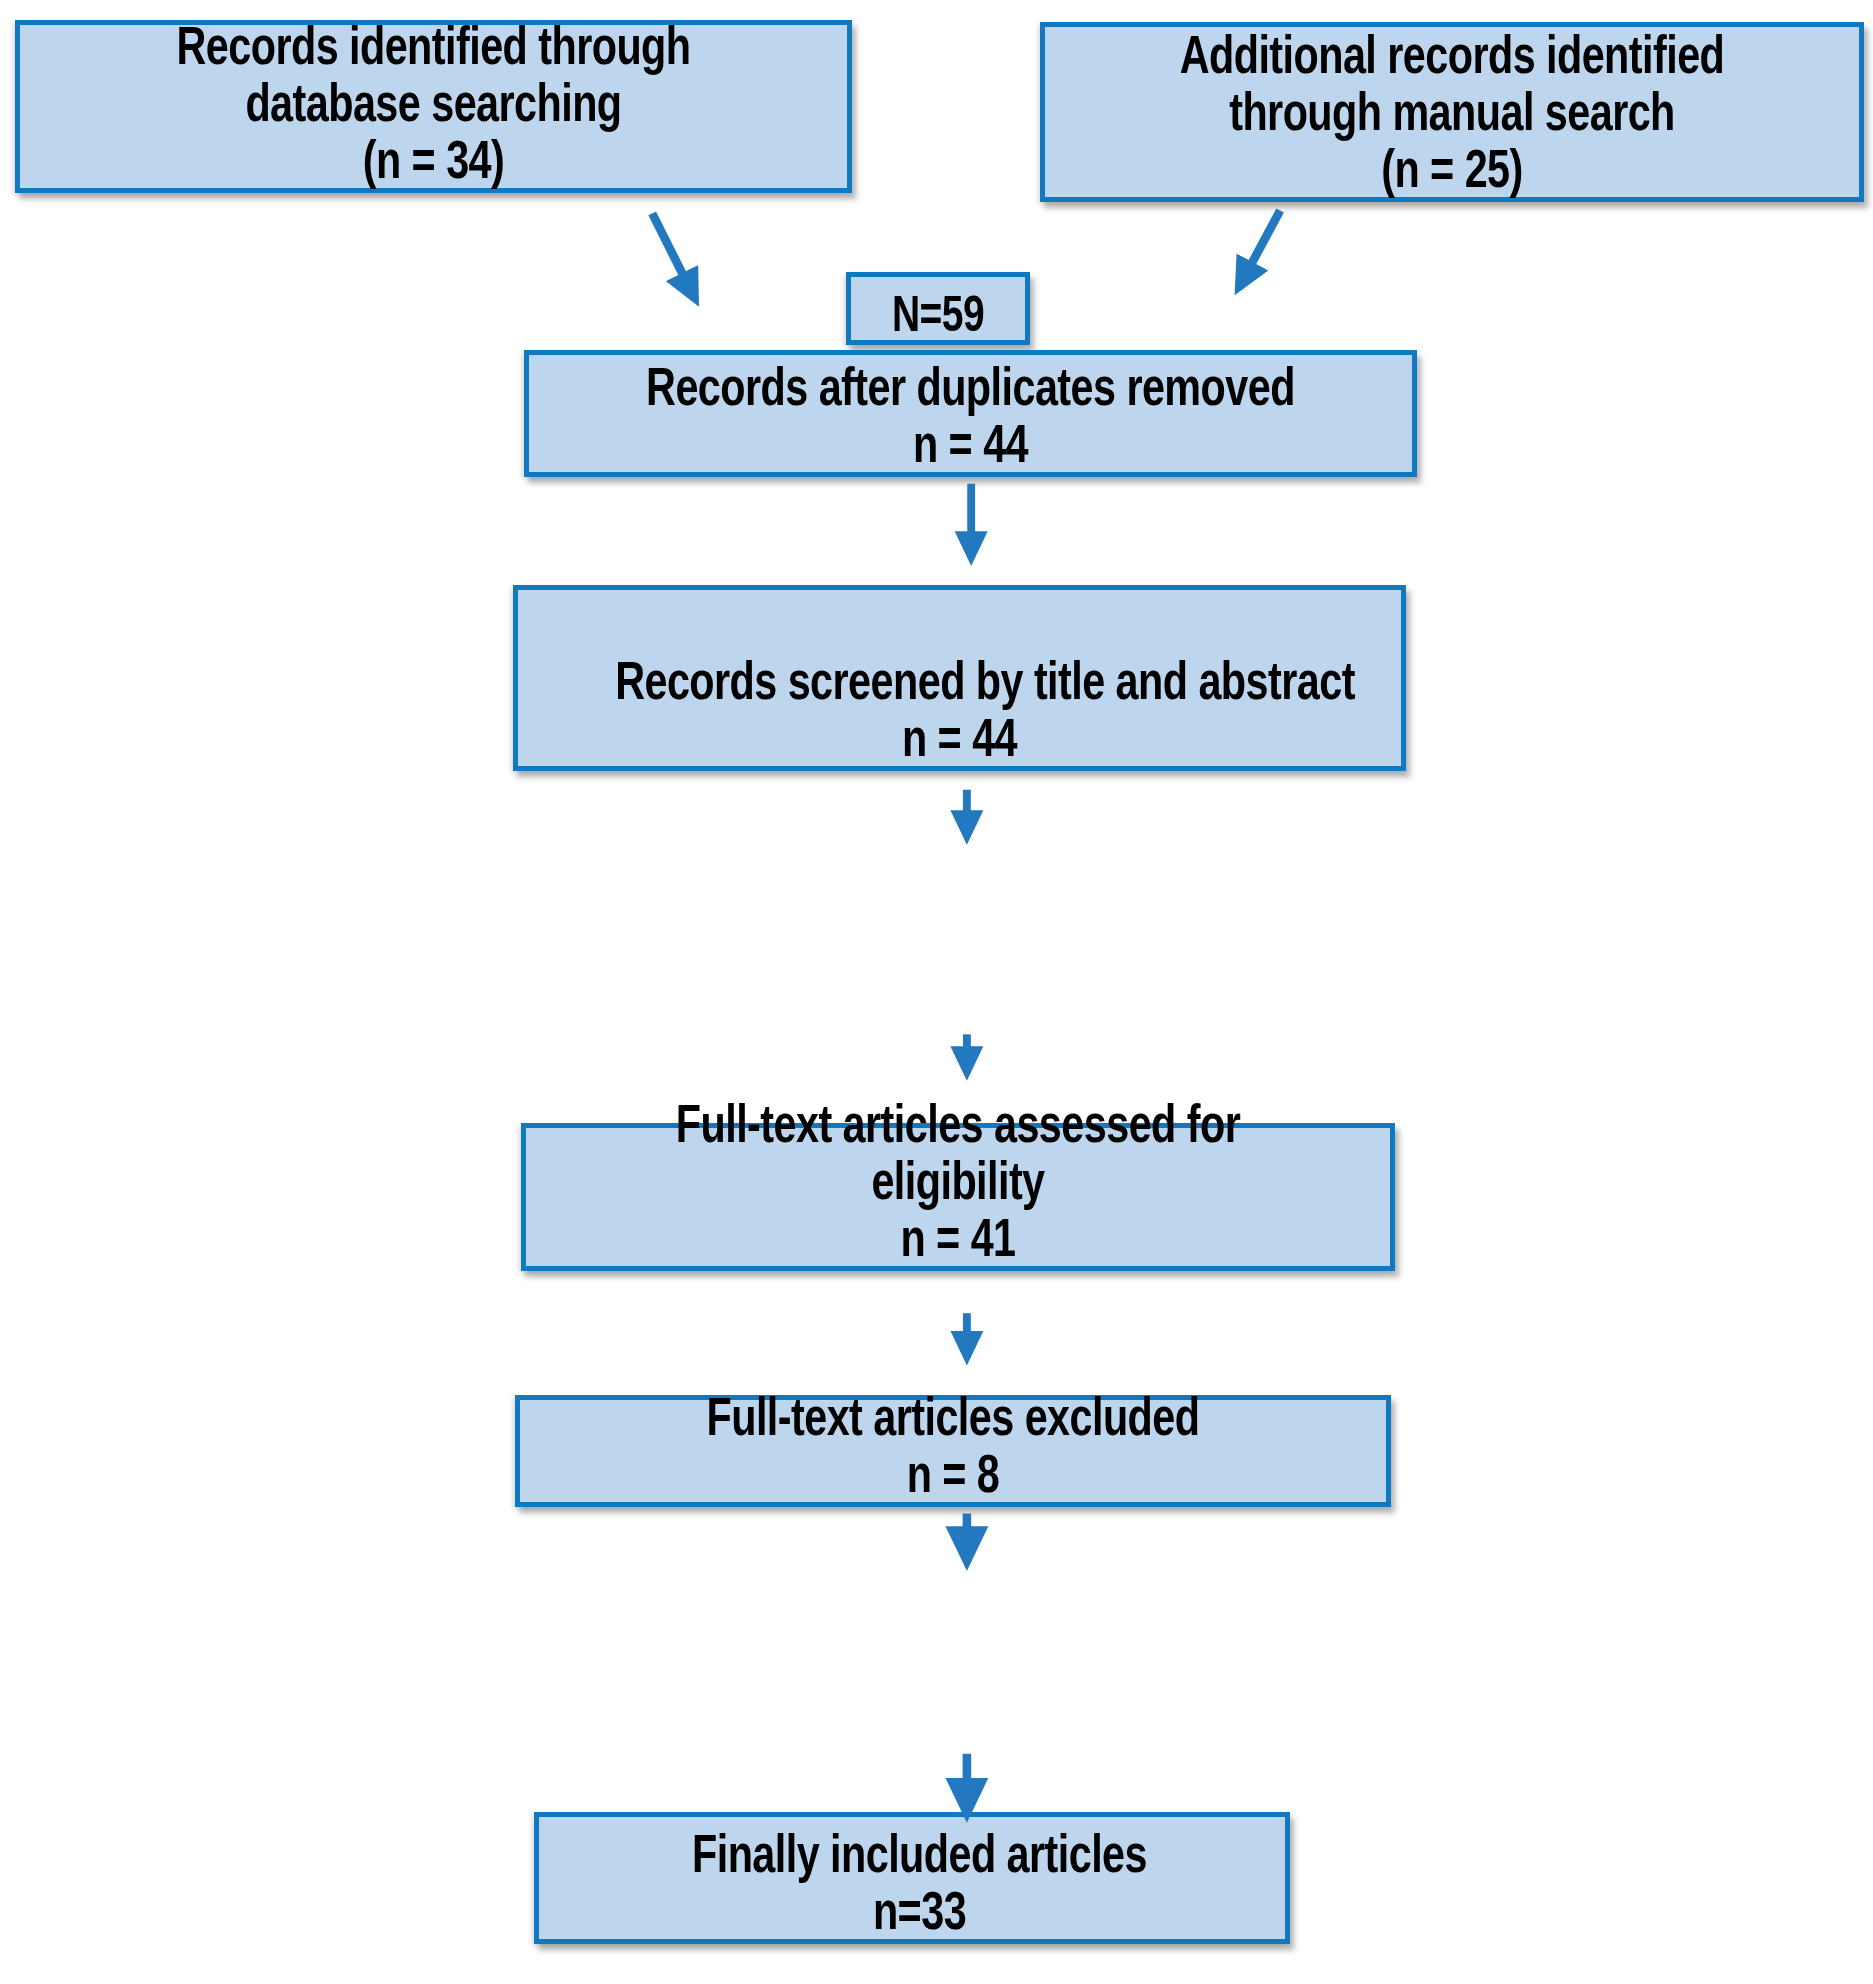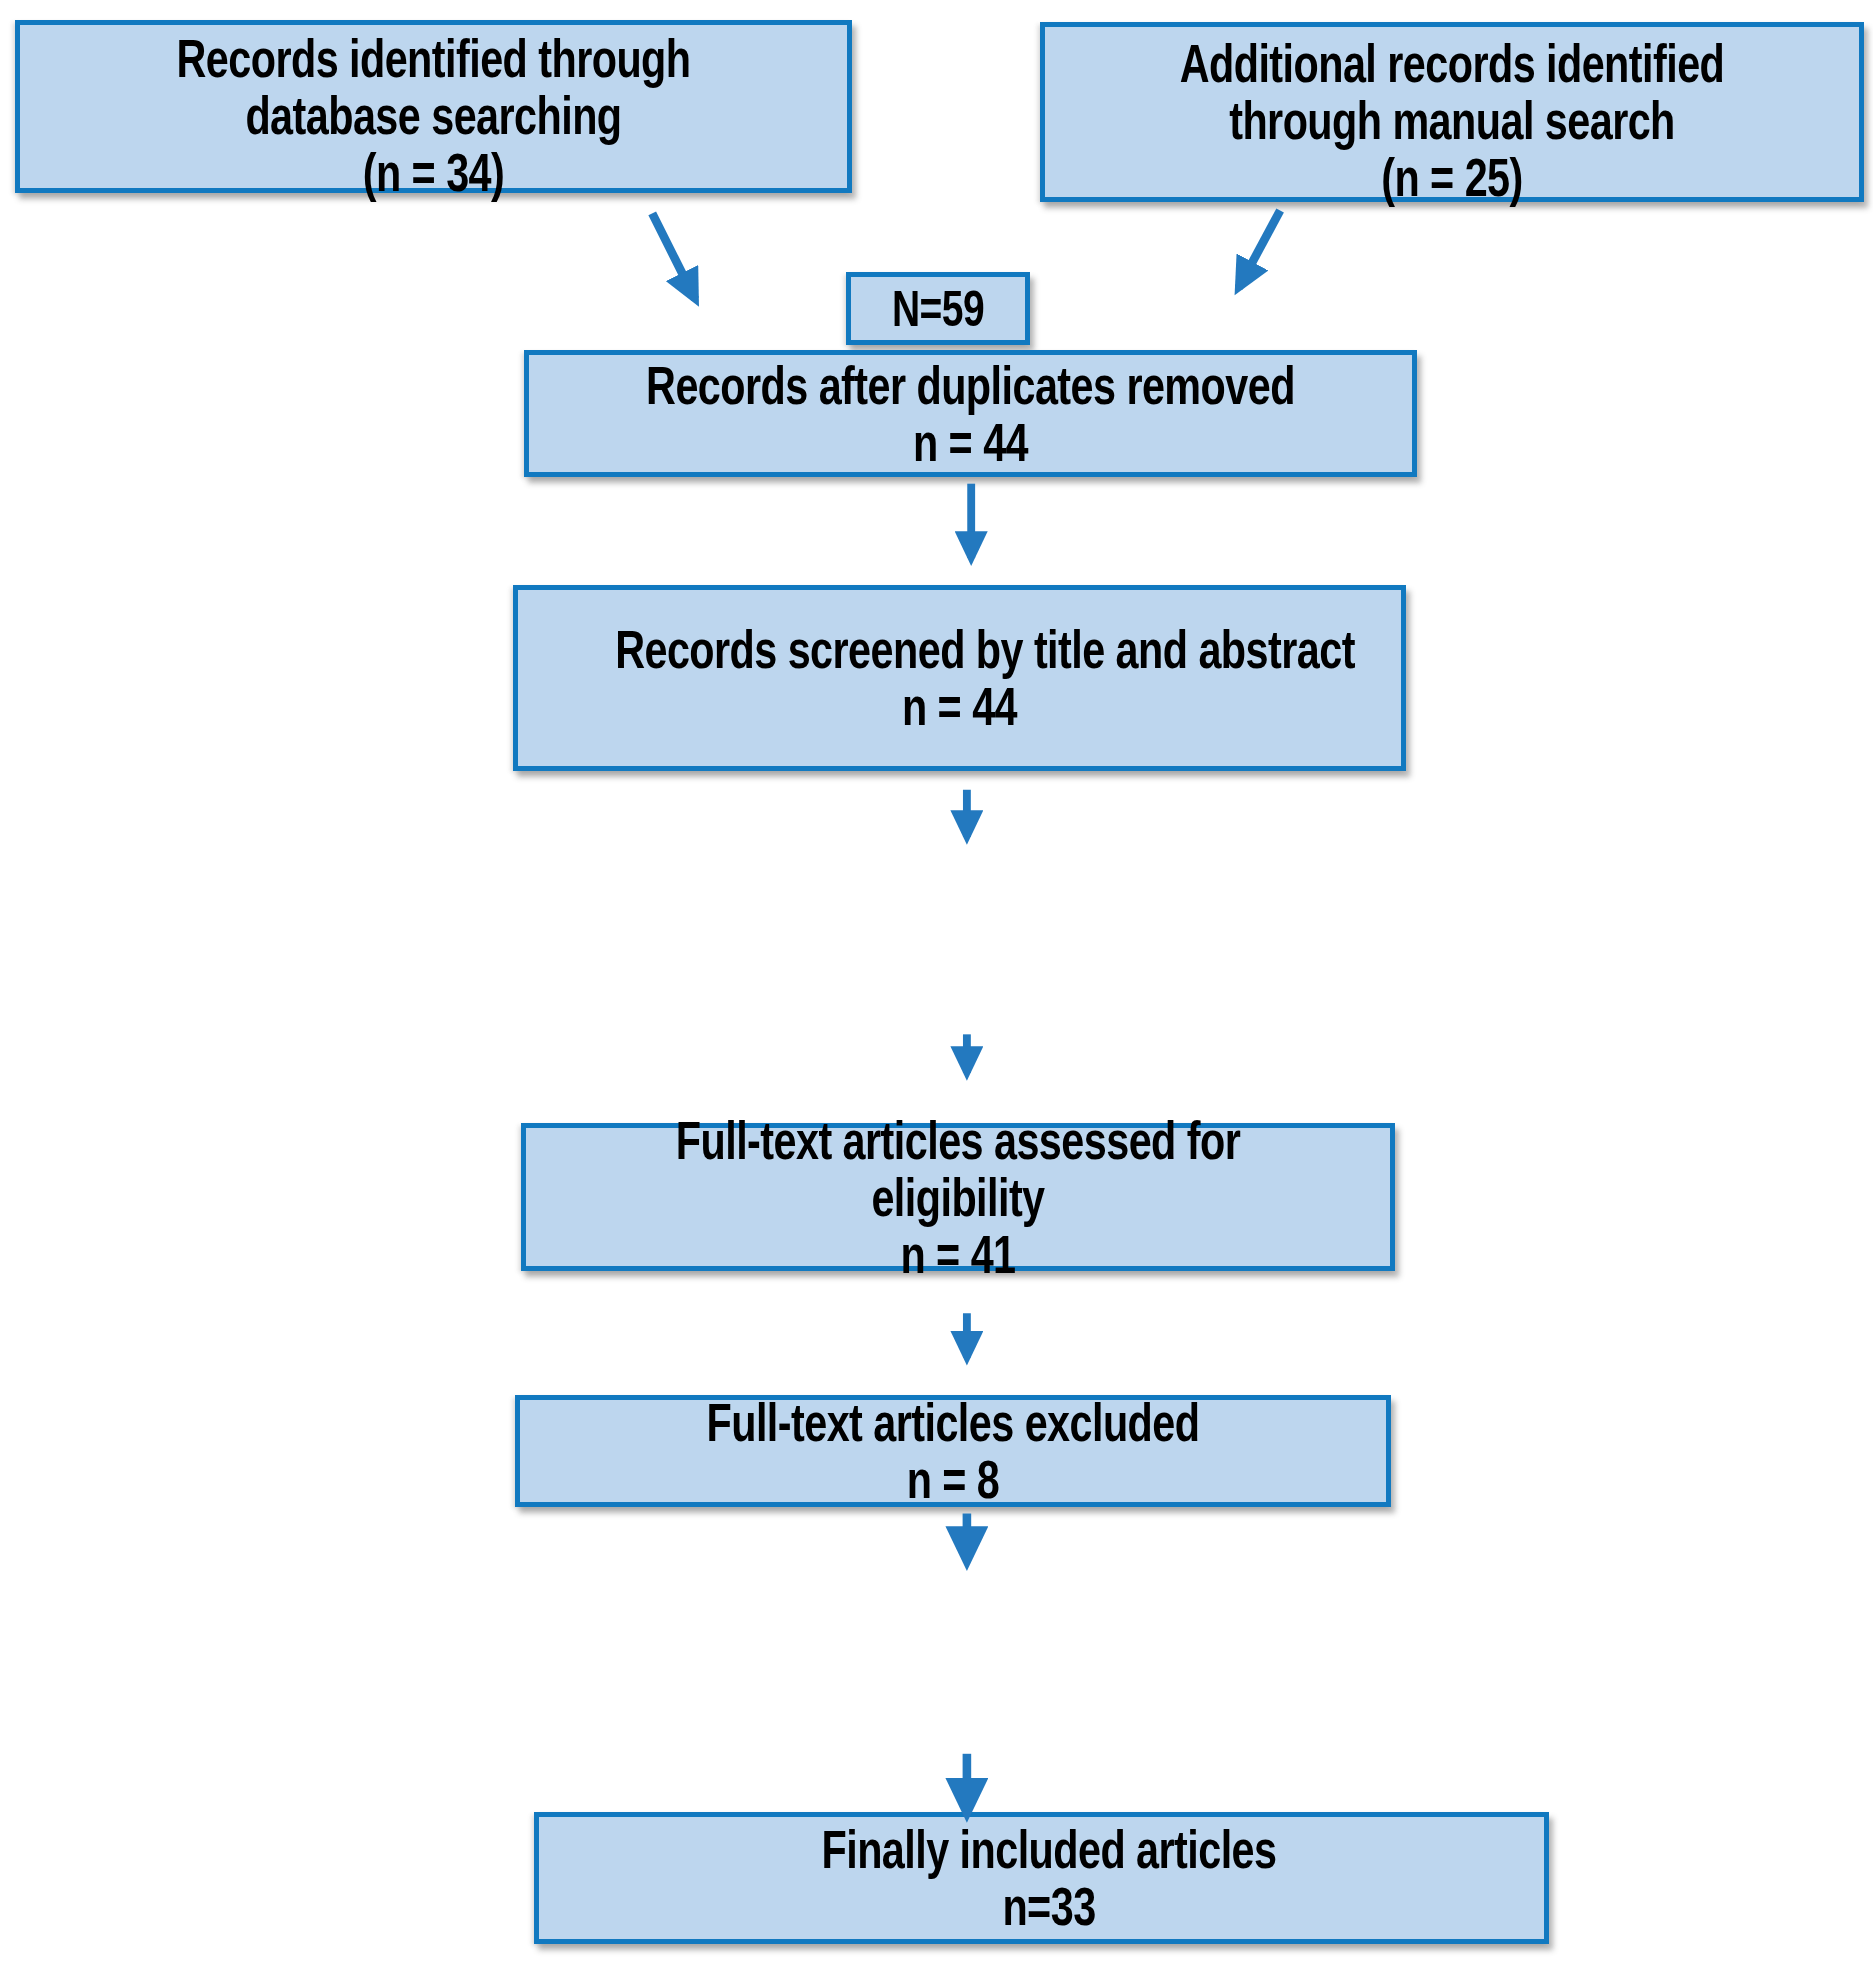--- a/index.html
+++ b/index.html
@@ -10,21 +10,21 @@
     background:#ffffff;
     font-family:"Liberation Sans", sans-serif;
     overflow:hidden;
   }
   .box{
     position:absolute;
     background:#BDD6EE;
     border:5.7px solid #1179C0;
     box-sizing:border-box;
     display:flex;
-    align-items:center;
+    align-items:flex-end;
     justify-content:center;
     box-shadow:3.6px 5.7px 5.7px rgba(90,90,90,0.45), -2.9px 2.1px 4.3px rgba(90,90,90,0.18);
   }
   .text{
     width:100%;
     text-align:center;
     font-weight:700;
     color:#000000;
     font-size:53px;
     line-height:57px;
@@ -44,21 +44,21 @@
   .b-db      {left:15px;   top:20px;   width:837px; height:173px;}
   .b-manual  {left:1040px; top:21.5px;   width:824px; height:180px;}
   .b-total   {left:846px; top:272px;  width:184px;  height:73px; border-width:5px;}
   .b-total .text{font-size:50px; line-height:52px;}
   .b-dedupe  {left:524px;  top:350px;  width:893px; height:127px;}
   .b-screen  {left:513px;  top:585px;  width:893px; height:186px;}
   .b-excl    {left:511px;  top:882px; width:894px; height:125px;}
   .b-assess  {left:521px;  top:1123px; width:874px; height:148px;}
   .b-ftexcl  {left:515px;  top:1395px; width:876px; height:112px;}
   .b-studies {left:538px;  top:1608px; width:864px; height:134px;}
-  .b-final   {left:534px;  top:1812px; width:1015px; height:132px;padding-left:15px;}
+  .b-final   {left:534px;  top:1812px; width:756px; height:132px;padding-left:15px;}
 </style>
 </head>
 <body>
 
 <div class="canvas">
 
   <div class="box b-db">
     <div class="text pad-top">
       <div class="line">Records identified through</div>
       <div class="line">database searching</div>

